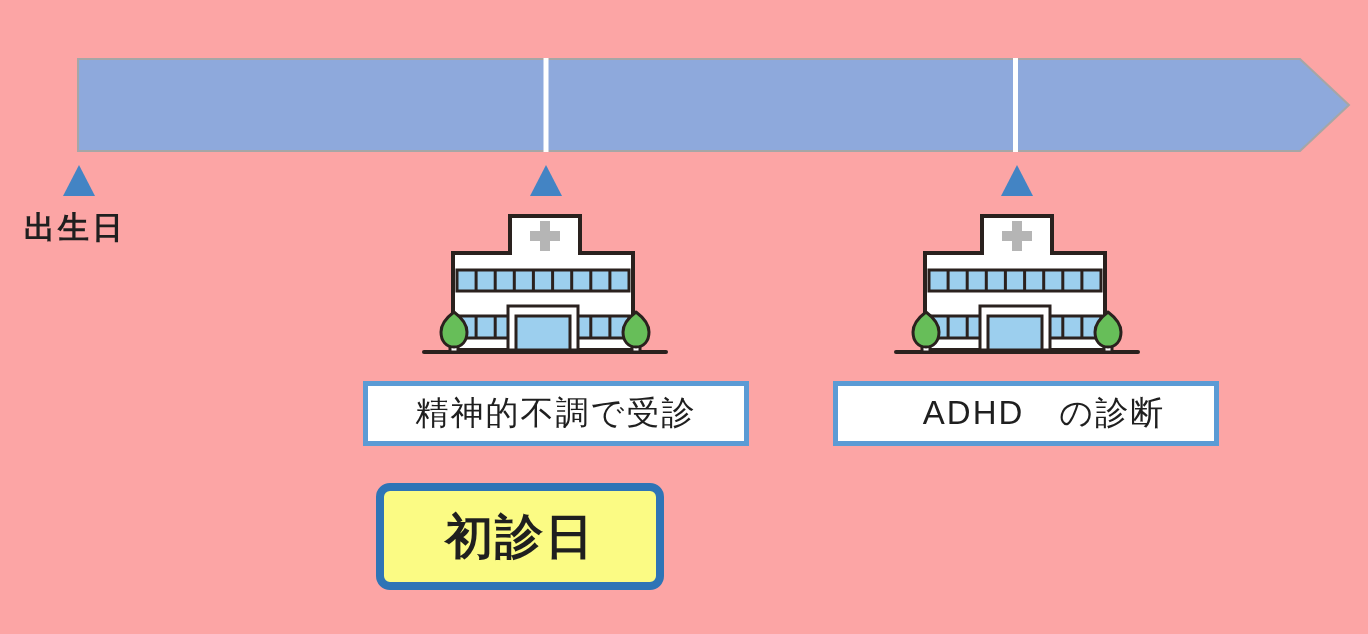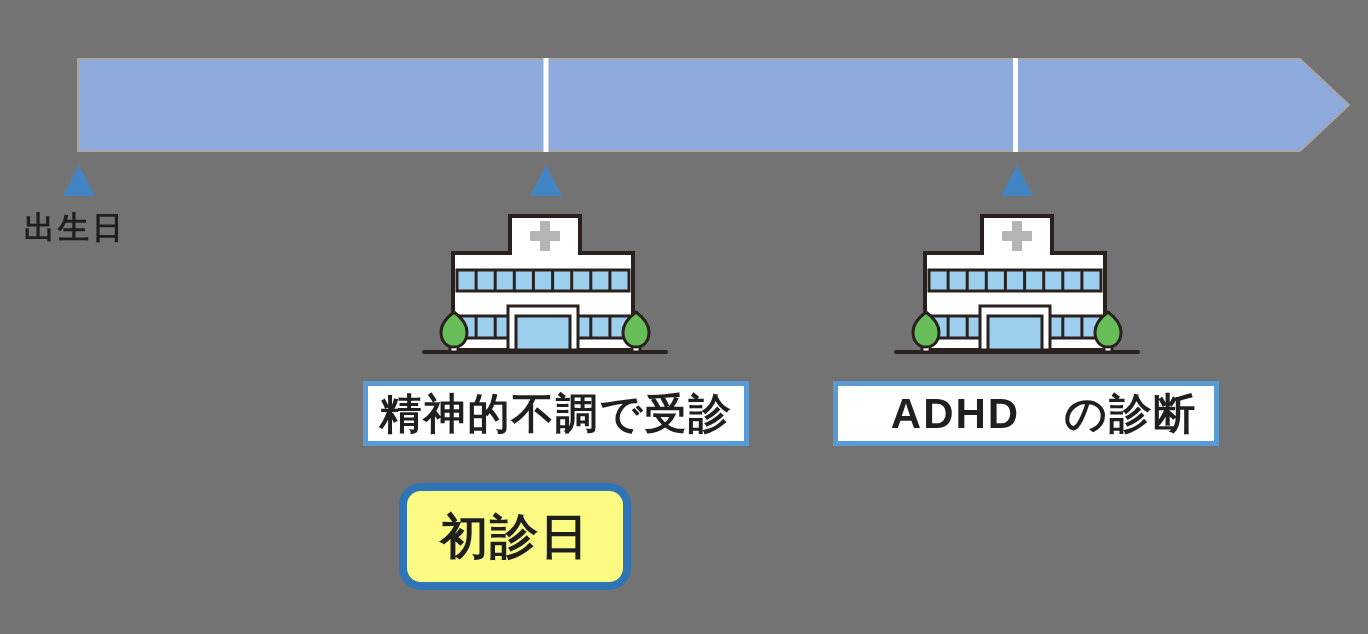--- a/index.html
+++ b/index.html
@@ -20,21 +20,21 @@
   *{margin:0;padding:0;box-sizing:border-box;}
   html,body{background:#FFFFFF;}
   body{
     font-family:"Liberation Sans","DejaVu Sans",sans-serif;
     color:var(--text);
   }
   .canvas{
     position:relative;
     width:1368px;
     height:634px;
-    background:#737373;
+    background:#fca5a5;
     overflow:hidden;
   }
   .arrow-svg{
     position:absolute;
     left:77px;
     top:58px;
     width:1274px;
     height:94px;
     display:block;
   }
@@ -92,35 +92,35 @@
     height:65px;
     background:var(--label-bg);
     border:5px solid var(--label-border);
     display:flex;
     align-items:center;
     justify-content:center;
   }
   .event-box.e1{left:363px;width:386px;}
   .event-box.e2{left:833px;width:386px;padding-left:36px;}
   .event-box .event-text{
-    font-size:42px;
-    font-weight:700;
+    font-size:33px;
+    font-weight:400;
     letter-spacing:2px;
     color:var(--text);
     white-space:nowrap;
   }
   .highlight-box{
     position:absolute;
-    left:399px;
+    left:376px;
     top:483px;
-    width:232px;
+    width:288px;
     height:107px;
     background:var(--highlight-bg);
     border:8px solid var(--highlight-border);
-    border-radius:22px;
+    border-radius:14px;
     display:flex;
     align-items:center;
     justify-content:center;
   }
   .highlight-box .highlight-text{
     font-size:48px;
     font-weight:700;
     letter-spacing:2px;
     color:var(--text);
     white-space:nowrap;

